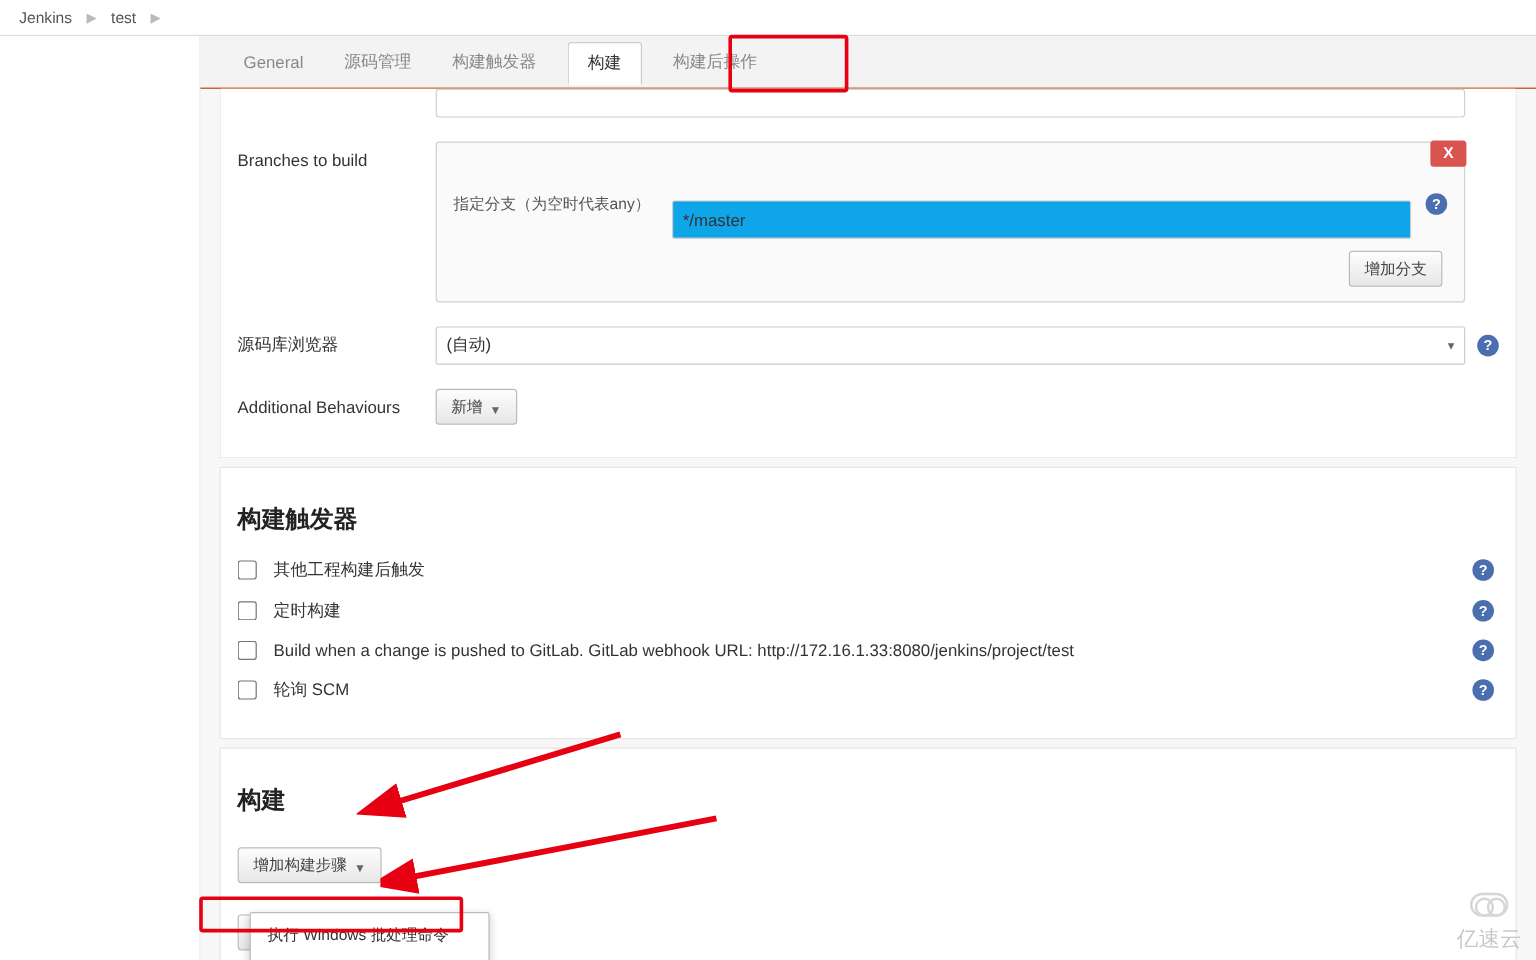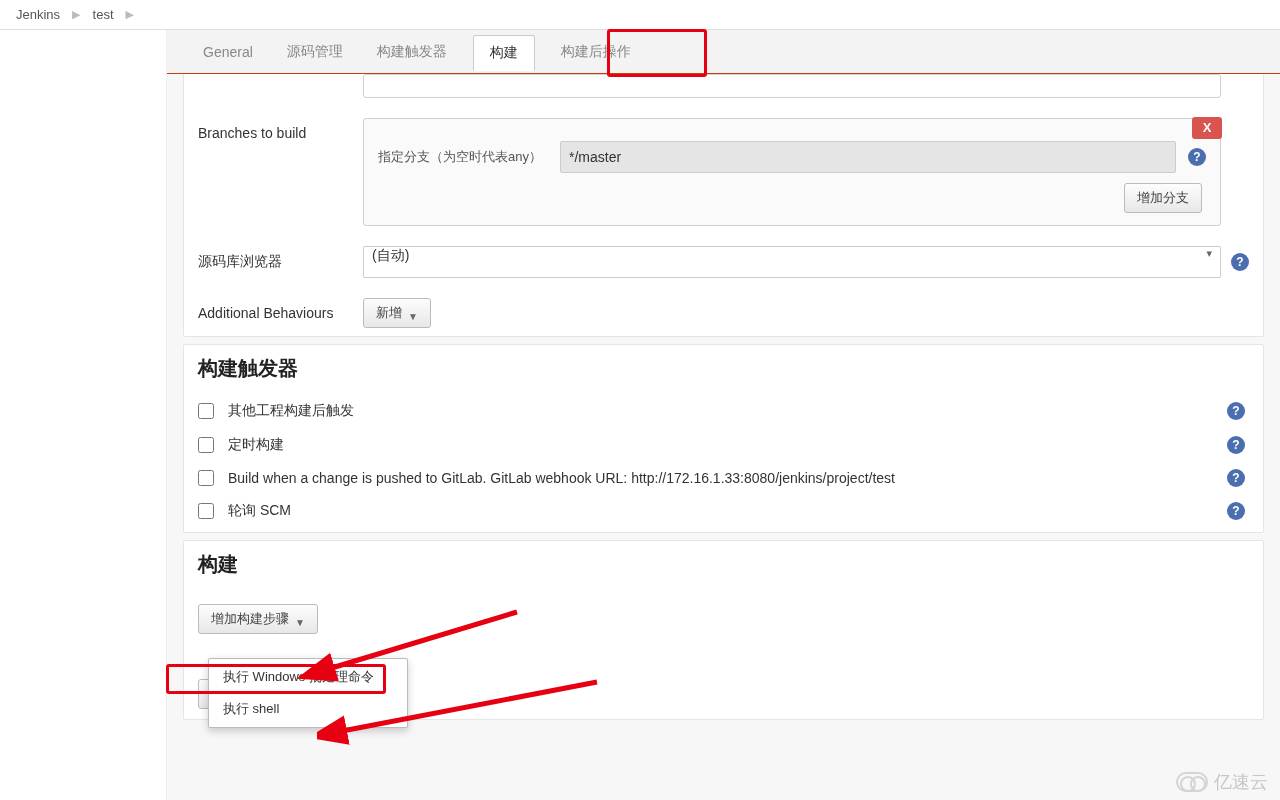--- a/index.html
+++ b/index.html
@@ -70,21 +70,21 @@
     border: 3px solid #e60012;
     border-radius: 3px;
     pointer-events: none;
     z-index: 20;
   }
   .section {
     background: #fff;
     border: 1px solid #e5e5e5;
     margin: 7px 16px;
     border-radius: 2px;
-    padding: 4px 14px;
+    padding: 23px 14px;
     position: relative;
   }
   .section.top { border-top: none; margin-top: 0; border-radius: 0 0 2px 2px; padding-top: 0;}
   .form-row {
     display: flex;
     align-items: flex-start;
     padding: 10px 0;
   }
   .form-label {
     width: 165px;
@@ -112,57 +112,57 @@
     font-weight: bold;
     text-align: center;
     line-height: 22px;
     cursor: pointer;
     font-size: 13px;
   }
   .sub-row { display:flex; align-items:center; gap:12px; margin-top:10px;}
   .sub-label { color:#555; font-size:13px; min-width: 170px; }
   .text-input {
     flex:1; height: 32px; border:1px solid #ccc; border-radius:2px;
-    padding: 0 8px; font-size: 14px; color:#333; background:#e5e5e5;
+    padding: 0 8px; font-size: 14px; color:#333; background:#0ea5e9;margin-top:26px;
   }
   .help-icon {
     width: 18px; height: 18px; border-radius: 50%;
     background: #4b6eaf; color: #fff; font-size: 12px; font-weight: bold;
     display:inline-flex; align-items:center; justify-content:center;
     cursor: pointer; flex: 0 0 18px;
   }
   .btn {
     display:inline-flex; align-items:flex-end; gap:6px;
     background: linear-gradient(#fdfdfd,#e7e7e7);
     border: 1px solid #bbb; border-radius: 3px;
     padding: 5px 12px; font-size: 13px; color:#444; cursor:pointer;
   }
   .btn .caret { font-size: 10px; color:#666; }
   .right-btn-row { text-align: right; margin-top: 10px; padding-right: 4px;}
   .select {
     width: 100%; height: 32px; border:1px solid #ccc; border-radius:2px;
-    background:#fff; display:flex; align-items:flex-start; justify-content:space-between;
+    background:#fff; display:flex; align-items:center; justify-content:space-between;
     padding: 0 8px; color:#333; cursor:pointer;
   }
   .select .chev { font-size: 11px; color:#666;}
   .section-title { font-size: 20px; font-weight: bold; color:#222; margin: 6px 0 12px 0;}
   .check-row { display:flex; align-items:center; gap:14px; padding:8px 0; position:relative;}
   .check-row input[type="checkbox"]{ width:16px;height:16px; }
   .check-row .help-icon { position:absolute; right: 4px; }
   .dropdown-menu {
     position:absolute; background:#fff; border:1px solid #bbb; border-radius:2px;
     box-shadow: 0 3px 8px rgba(0,0,0,0.2); z-index: 15; min-width: 200px;
     padding: 2px 0;
   }
   .dropdown-menu .item { padding: 7px 14px; font-size: 13px; color:#333; cursor:pointer;}
   .red-arrow { position:absolute; pointer-events:none; z-index:25; }
   .watermark {
     position: absolute; right: 12px; bottom: 6px; color:#bbb;
     font-size: 18px; display:flex; align-items:center; gap:6px;
-    z-index: 5; opacity: 0.8;
+    z-index: 5; opacity: 0.8; flex-direction: column;
   }
   .watermark .wm-icon {
     width: 32px; height: 20px; border: 2px solid #ccc; border-radius: 12px;
     position: relative;
   }
   .watermark .wm-icon::before, .watermark .wm-icon::after{
     content:""; position:absolute; border:2px solid #ccc; border-radius:50%;
     width:12px;height:12px; top:2px;
   }
   .watermark .wm-icon::before{ left:2px;}

